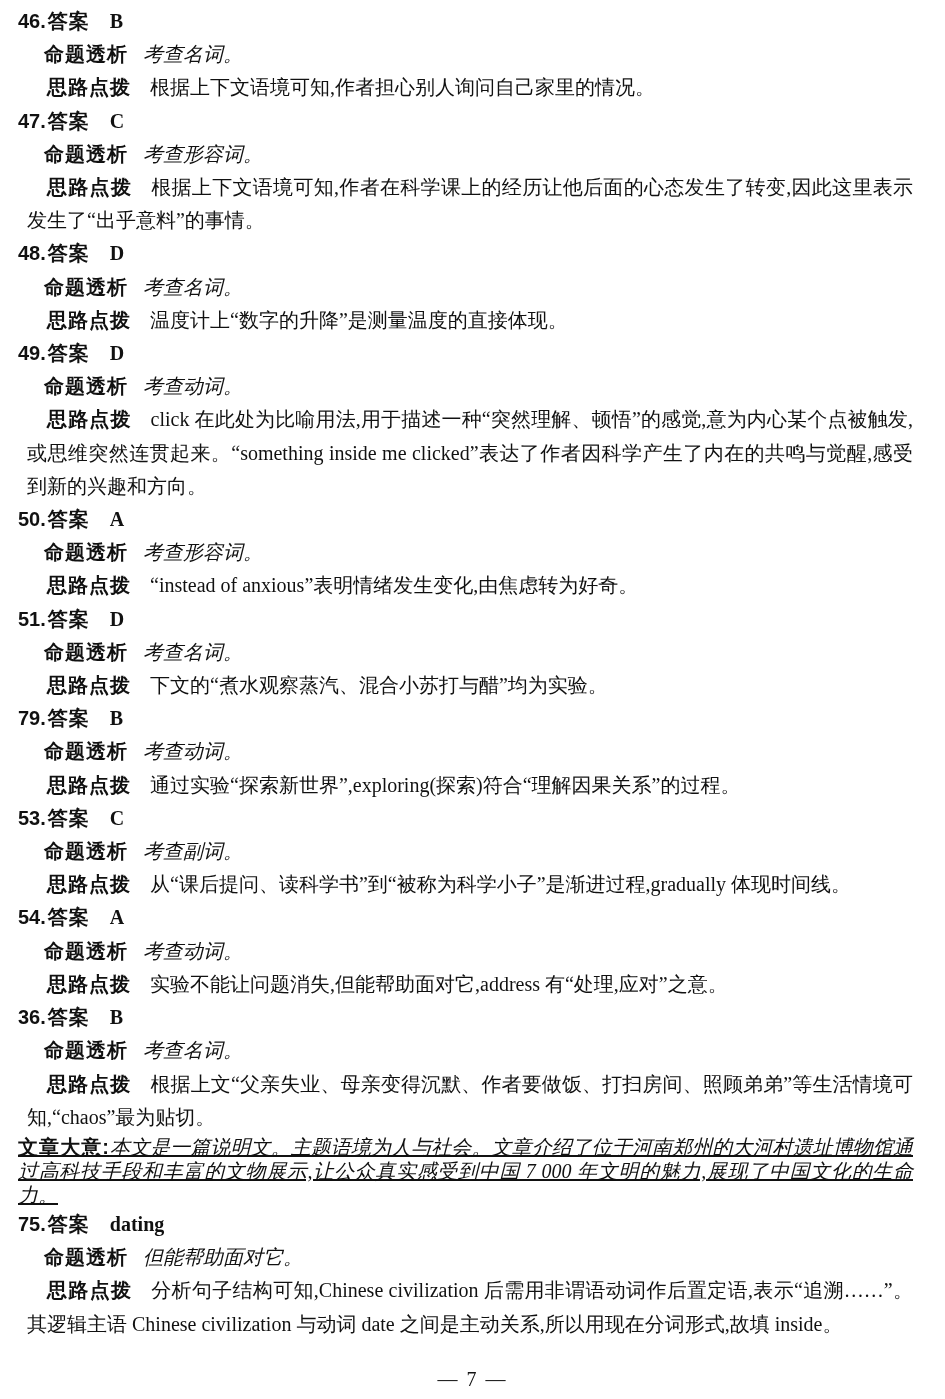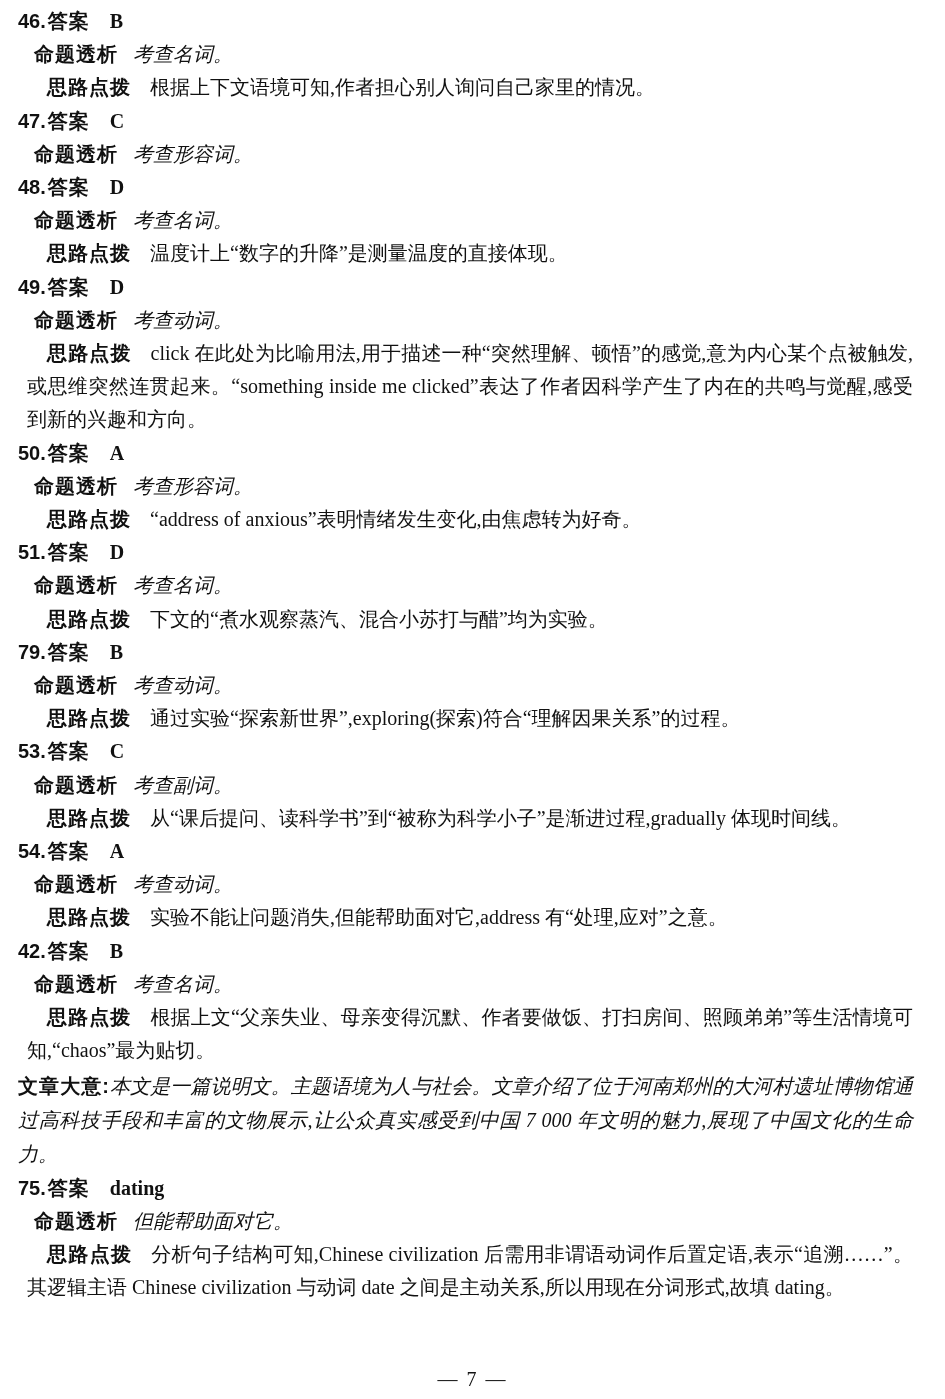--- a/index.html
+++ b/index.html
@@ -35,24 +35,24 @@
     font-weight: 700;
     margin-left: 20px;
   }
   
   .kai {
     font-style: italic;
     margin-left: 15px;
   }
   .tips-lbl { margin-right: 19px; }
 
-  .analysis-line { margin-left: 16px; }
+  .analysis-line { margin-left: 26px; }
   .tips-para { padding-left: 9px; text-indent: 20px; }
 
-  .summary-para { text-align: justify; line-height: 34px; margin: 1px 0 1px 0; }
+  .summary-para { text-align: justify; line-height: 24px; margin: 1px 0 1px 0; text-decoration: underline; }
   .summary-para .kai-body { font-style: italic; }
 
   .footer {
     position: absolute;
     left: 0; right: 0; bottom: 5px;
     text-align: center;
     line-height: 30px;
     font-size: 20px;
     letter-spacing: 2px;
   }
@@ -74,20 +74,23 @@
     </div>
   </div>
 
   <div>
     <div class="line">
       <span class="qnum">47.</span><span class="lbl">答案</span><span class="ans-letter">C</span>
     </div>
     <div class="line analysis-line">
       <span class="lbl">命题透析</span><span class="kai">考查形容词。</span>
     </div>
+    <div class="para tips-para">
+      <span class="lbl tips-lbl">思路点拨</span><span>根据上下文语境可知,作者在科学课上的经历让他后面的心态发生了转变,因此这里表示发生了“出乎意料”的事情。</span>
+    </div>
   </div>
 
   <div>
     <div class="line">
       <span class="qnum">48.</span><span class="lbl">答案</span><span class="ans-letter">D</span>
     </div>
     <div class="line analysis-line">
       <span class="lbl">命题透析</span><span class="kai">考查名词。</span>
     </div>
     <div class="para tips-para">
@@ -108,21 +111,21 @@
   </div>
 
   <div>
     <div class="line">
       <span class="qnum">50.</span><span class="lbl">答案</span><span class="ans-letter">A</span>
     </div>
     <div class="line analysis-line">
       <span class="lbl">命题透析</span><span class="kai">考查形容词。</span>
     </div>
     <div class="para tips-para">
-      <span class="lbl tips-lbl">思路点拨</span><span>“address of anxious”表明情绪发生变化,由焦虑转为好奇。</span>
+      <span class="lbl tips-lbl">思路点拨</span><span>“instead of anxious”表明情绪发生变化,由焦虑转为好奇。</span>
     </div>
   </div>
 
   <div>
     <div class="line">
       <span class="qnum">51.</span><span class="lbl">答案</span><span class="ans-letter">D</span>
     </div>
     <div class="line analysis-line">
       <span class="lbl">命题透析</span><span class="kai">考查名词。</span>
     </div>
@@ -162,21 +165,21 @@
     <div class="line analysis-line">
       <span class="lbl">命题透析</span><span class="kai">考查动词。</span>
     </div>
     <div class="para tips-para">
       <span class="lbl tips-lbl">思路点拨</span><span>实验不能让问题消失,但能帮助面对它,address 有“处理,应对”之意。</span>
     </div>
   </div>
 
   <div>
     <div class="line">
-      <span class="qnum">42.</span><span class="lbl">答案</span><span class="ans-letter">B</span>
+      <span class="qnum">36.</span><span class="lbl">答案</span><span class="ans-letter">B</span>
     </div>
     <div class="line analysis-line">
       <span class="lbl">命题透析</span><span class="kai">考查名词。</span>
     </div>
     <div class="para tips-para">
       <span class="lbl tips-lbl">思路点拨</span><span>根据上文“父亲失业、母亲变得沉默、作者要做饭、打扫房间、照顾弟弟”等生活情境可知,“chaos”最为贴切。</span>
     </div>
   </div>
 
   <div class="summary-para">
@@ -184,21 +187,21 @@
   </div>
 
   <div>
     <div class="line">
       <span class="qnum">75.</span><span class="lbl">答案</span><span class="ans-letter">dating</span>
     </div>
     <div class="line analysis-line">
       <span class="lbl">命题透析</span><span class="kai">但能帮助面对它。</span>
     </div>
     <div class="para tips-para">
-      <span class="lbl tips-lbl">思路点拨</span><span>分析句子结构可知,Chinese civilization 后需用非谓语动词作后置定语,表示“追溯……”。其逻辑主语 Chinese civilization 与动词 date 之间是主动关系,所以用现在分词形式,故填 dating。</span>
+      <span class="lbl tips-lbl">思路点拨</span><span>分析句子结构可知,Chinese civilization 后需用非谓语动词作后置定语,表示“追溯……”。其逻辑主语 Chinese civilization 与动词 date 之间是主动关系,所以用现在分词形式,故填 inside。</span>
     </div>
   </div>
 
   <div class="footer">
     <span>— 7 —</span>
   </div>
 
 </div>
 
 </body></html>

